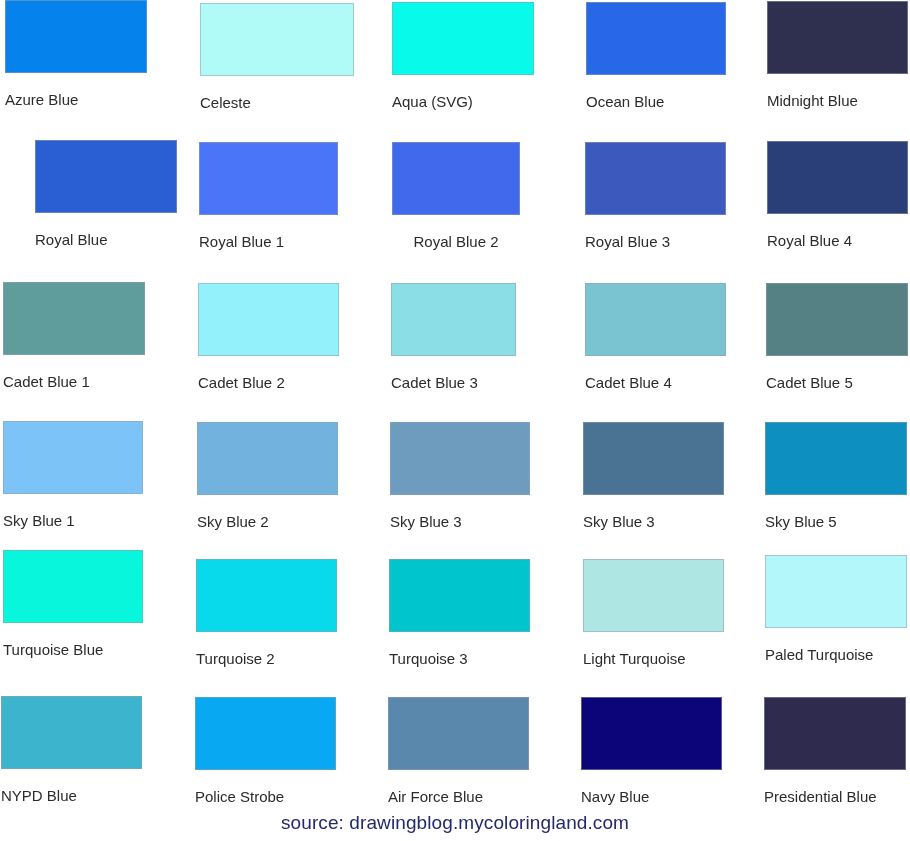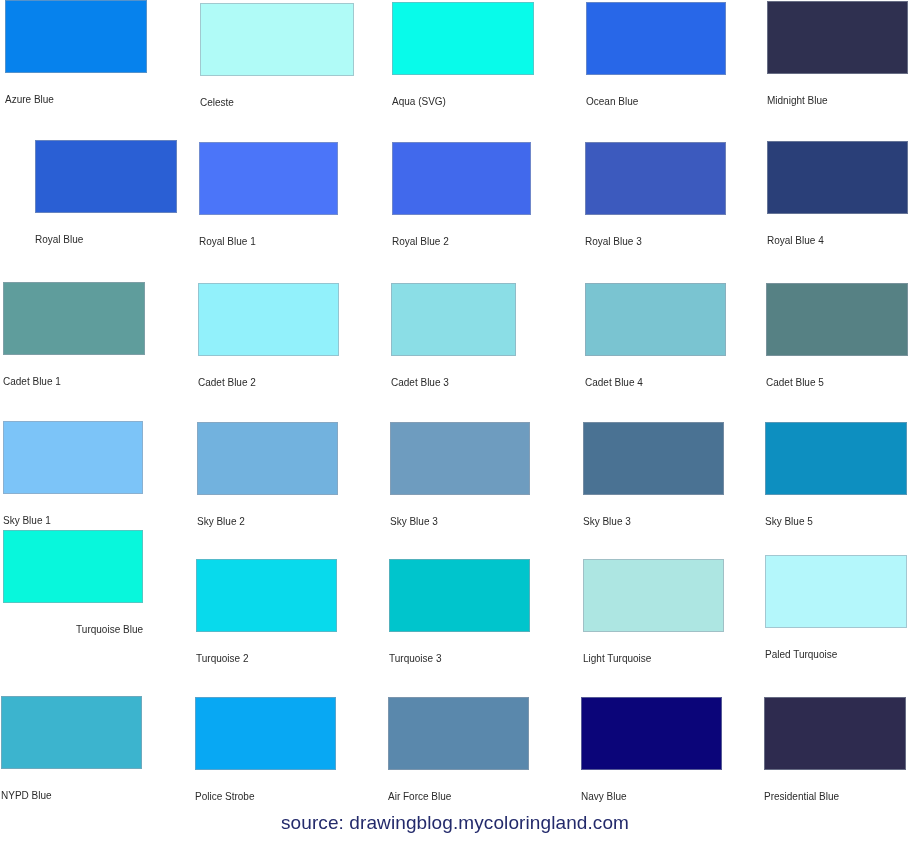--- a/index.html
+++ b/index.html
@@ -23,21 +23,21 @@
     position: absolute;
   }
   .swatch-chip {
     width: 100%;
     height: 73px;
     border: 1px solid rgba(150,160,175,0.55);
     box-sizing: border-box;
   }
   .swatch-label {
     margin-top: 19px;
-    font-size: 10px;
+    font-size: 15px;
     line-height: 15px;
     color: #2b2b2b;
     white-space: nowrap;
     font-family: "Liberation Sans", sans-serif;
   }
   #source-line {
     position: absolute;
     left: 0;
     top: 812px;
     width: 910px;
@@ -73,21 +73,21 @@
       <div class="swatch-label">Midnight Blue</div>
     </div>
     <div class="swatch-cell" style="left: 3px; top: 140px; width: 142px; padding-left: 32px;">
       <div class="swatch-chip" title="Royal Blue" style="background: rgb(42, 95, 212); height: 73px;"></div>
       <div class="swatch-label">Royal Blue</div>
     </div>
     <div class="swatch-cell" style="left: 199px; top: 142px; width: 139px;">
       <div class="swatch-chip" title="Royal Blue 1" style="background: rgb(75, 117, 249); height: 73px;"></div>
       <div class="swatch-label">Royal Blue 1</div>
     </div>
-    <div class="swatch-cell" style="left: 392px; top: 142px; width: 139px;">
+    <div class="swatch-cell" style="left: 392px; top: 142px; width: 128px; text-align: center;">
       <div class="swatch-chip" title="Royal Blue 2" style="background: rgb(65, 105, 236); height: 73px;"></div>
       <div class="swatch-label">Royal Blue 2</div>
     </div>
     <div class="swatch-cell" style="left: 585px; top: 142px; width: 141px;">
       <div class="swatch-chip" title="Royal Blue 3" style="background: rgb(60, 90, 190); height: 73px;"></div>
       <div class="swatch-label">Royal Blue 3</div>
     </div>
     <div class="swatch-cell" style="left: 767px; top: 141px; width: 141px;">
       <div class="swatch-chip" title="Royal Blue 4" style="background: rgb(42, 63, 120); height: 73px;"></div>
       <div class="swatch-label">Royal Blue 4</div>
@@ -125,21 +125,21 @@
       <div class="swatch-label">Sky Blue 3</div>
     </div>
     <div class="swatch-cell" style="left: 583px; top: 422px; width: 141px;">
       <div class="swatch-chip" title="Sky Blue 4" style="background: rgb(74, 114, 147); height: 73px;"></div>
       <div class="swatch-label">Sky Blue 3</div>
     </div>
     <div class="swatch-cell" style="left: 765px; top: 422px; width: 142px;">
       <div class="swatch-chip" title="Sky Blue 5" style="background: rgb(13, 143, 192); height: 73px;"></div>
       <div class="swatch-label">Sky Blue 5</div>
     </div>
-    <div class="swatch-cell" style="left: 3px; top: 530px; width: 140px; text-align: right;">
+    <div class="swatch-cell" style="left: 3px; top: 550px; width: 140px;">
       <div class="swatch-chip" title="Turquoise Blue" style="background: rgb(8, 247, 220); height: 73px;"></div>
       <div class="swatch-label">Turquoise Blue</div>
     </div>
     <div class="swatch-cell" style="left: 196px; top: 559px; width: 141px;">
       <div class="swatch-chip" title="Turquoise 2" style="background: rgb(8, 218, 236); height: 73px;"></div>
       <div class="swatch-label">Turquoise 2</div>
     </div>
     <div class="swatch-cell" style="left: 389px; top: 559px; width: 141px;">
       <div class="swatch-chip" title="Turquoise 3" style="background: rgb(0, 197, 204); height: 73px;"></div>
       <div class="swatch-label">Turquoise 3</div>

